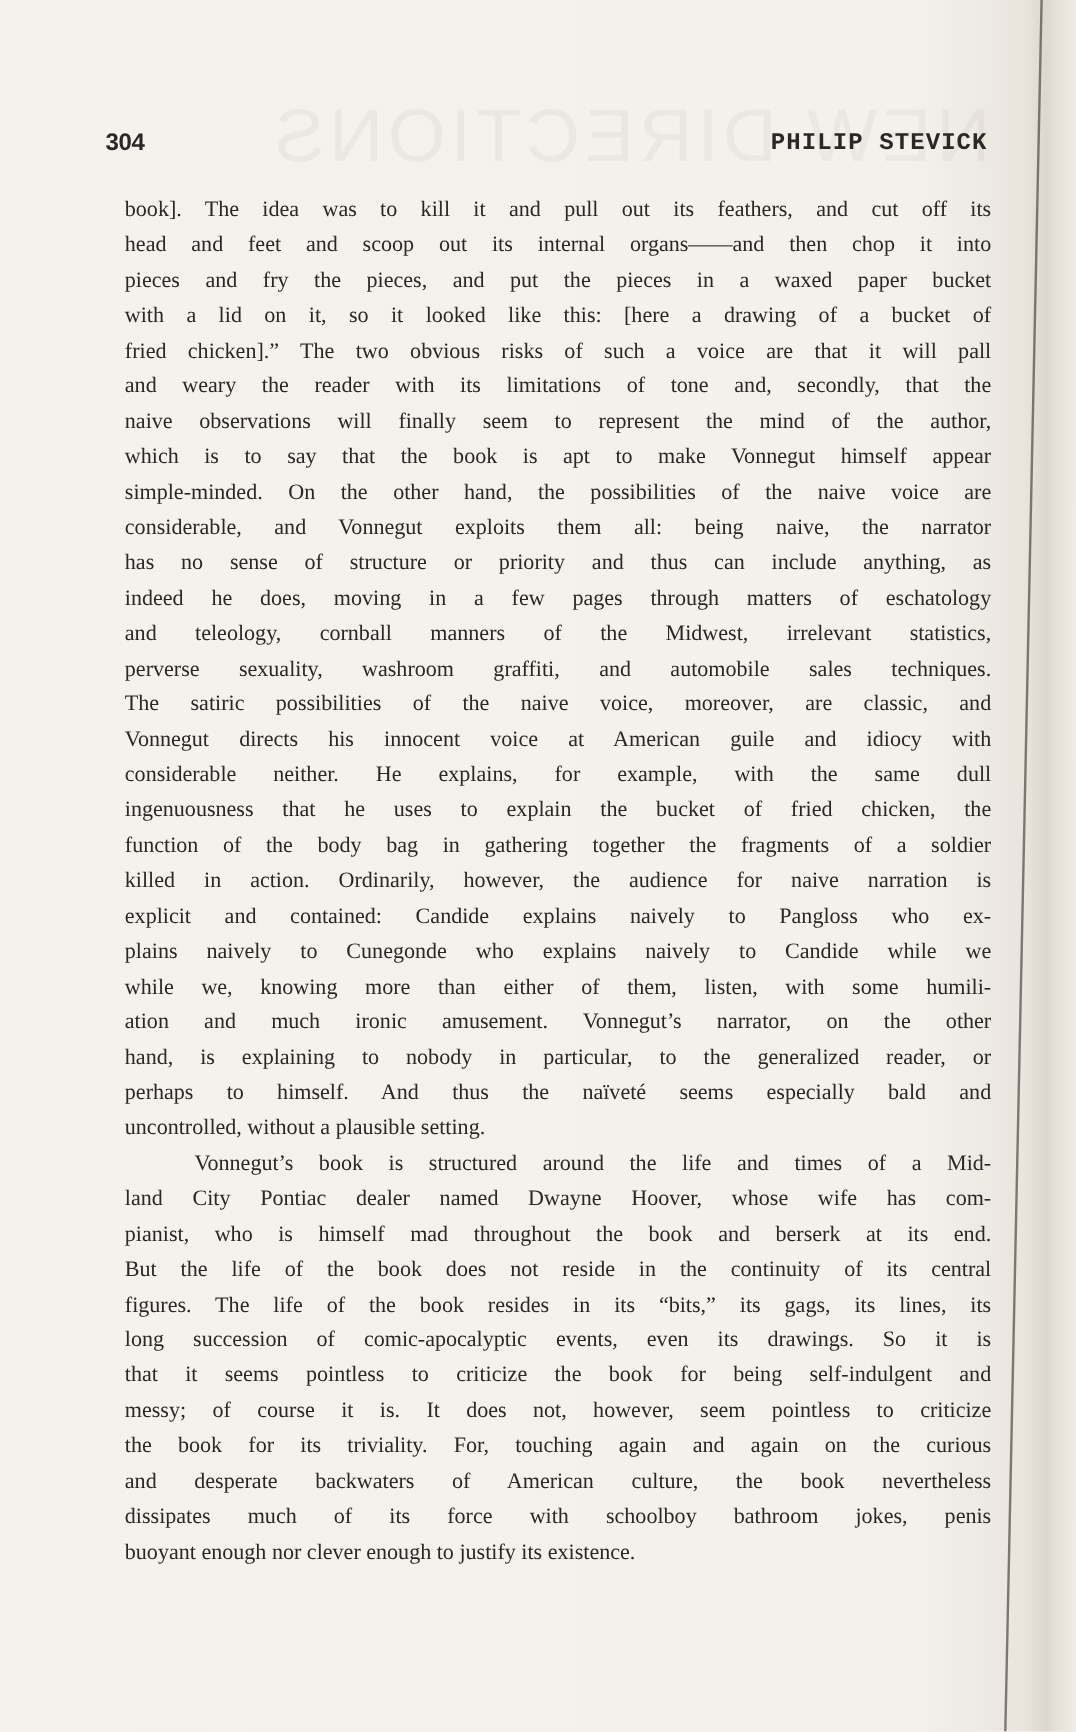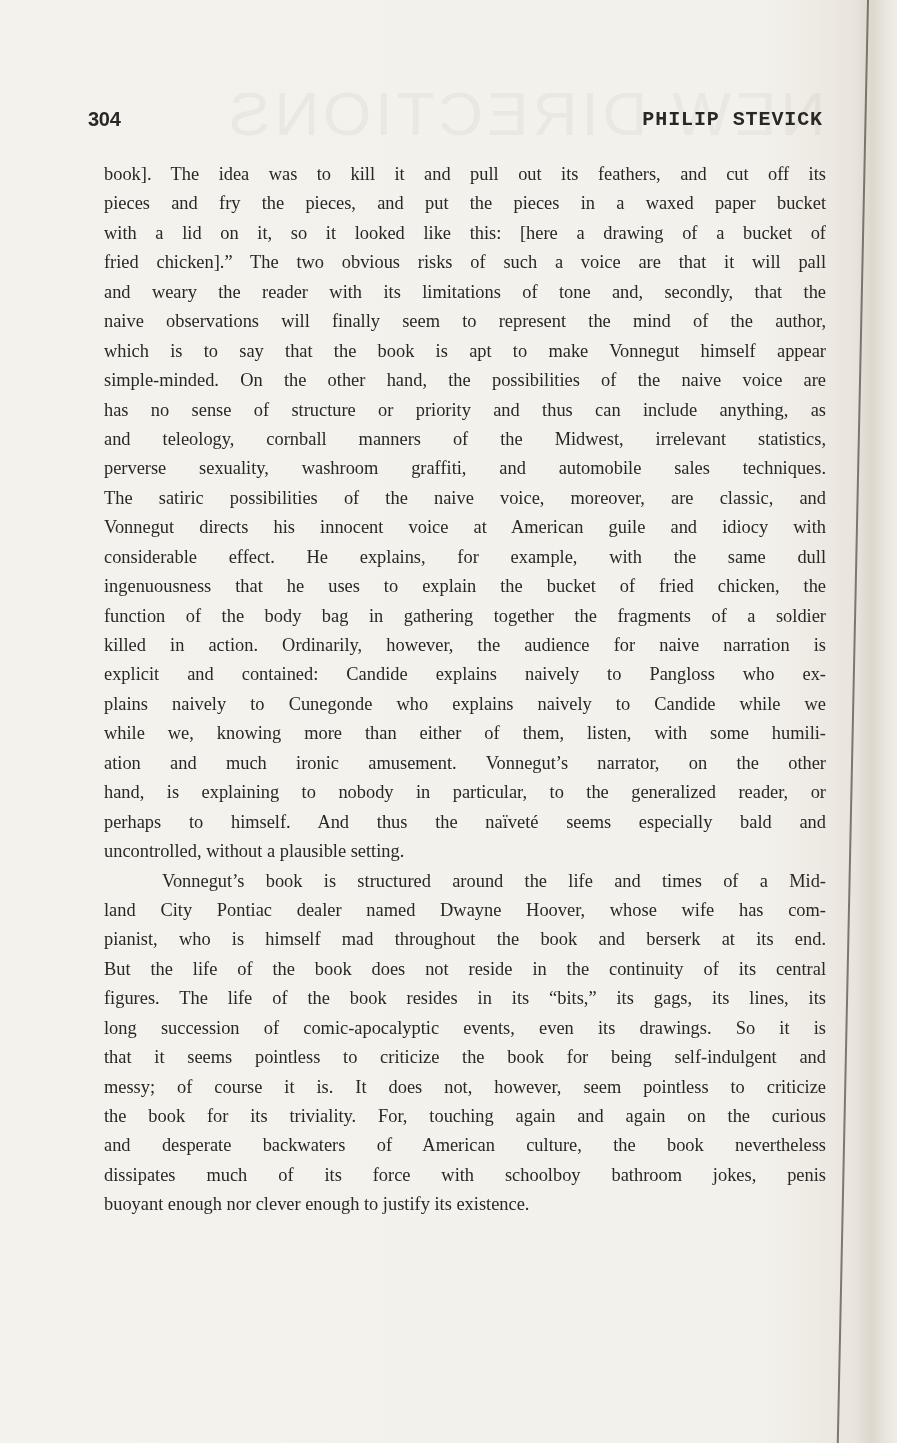--- a/index.html
+++ b/index.html
@@ -85,33 +85,36 @@
   <div class="edge-line"></div>
 
   <div class="running-head">
     <span class="page-number">304</span>
     <span class="author-name">PHILIP STEVICK</span>
   </div>
 
   <div class="body-text" id="body-text">
       <div>
         <span class="line">book]. The idea was to kill it and pull out its feathers, and cut off its</span>
+        <span class="line">head and feet and scoop out its internal organs——and then chop it into</span>
         <span class="line">pieces and fry the pieces, and put the pieces in a waxed paper bucket</span>
         <span class="line">with a lid on it, so it looked like this: [here a drawing of a bucket of</span>
         <span class="line">fried chicken].” The two obvious risks of such a voice are that it will pall</span>
         <span class="line">and weary the reader with its limitations of tone and, secondly, that the</span>
         <span class="line">naive observations will finally seem to represent the mind of the author,</span>
         <span class="line">which is to say that the book is apt to make Vonnegut himself appear</span>
         <span class="line">simple-minded. On the other hand, the possibilities of the naive voice are</span>
+        <span class="line">considerable, and Vonnegut exploits them all: being naive, the narrator</span>
         <span class="line">has no sense of structure or priority and thus can include anything, as</span>
+        <span class="line">indeed he does, moving in a few pages through matters of eschatology</span>
         <span class="line">and teleology, cornball manners of the Midwest, irrelevant statistics,</span>
         <span class="line">perverse sexuality, washroom graffiti, and automobile sales techniques.</span>
         <span class="line">The satiric possibilities of the naive voice, moreover, are classic, and</span>
         <span class="line">Vonnegut directs his innocent voice at American guile and idiocy with</span>
-        <span class="line">considerable effect. He explains, for example, with the same dull</span>
+        <span class="line">considerable neither. He explains, for example, with the same dull</span>
         <span class="line">ingenuousness that he uses to explain the bucket of fried chicken, the</span>
         <span class="line">function of the body bag in gathering together the fragments of a soldier</span>
         <span class="line">killed in action. Ordinarily, however, the audience for naive narration is</span>
         <span class="line">explicit and contained: Candide explains naively to Pangloss who ex-</span>
         <span class="line">plains naively to Cunegonde who explains naively to Candide while we</span>
         <span class="line">while we, knowing more than either of them, listen, with some humili-</span>
         <span class="line">ation and much ironic amusement. Vonnegut’s narrator, on the other</span>
         <span class="line">hand, is explaining to nobody in particular, to the generalized reader, or</span>
         <span class="line">perhaps to himself. And thus the naïveté seems especially bald and</span>
         <span class="line last">uncontrolled, without a plausible setting.</span>

